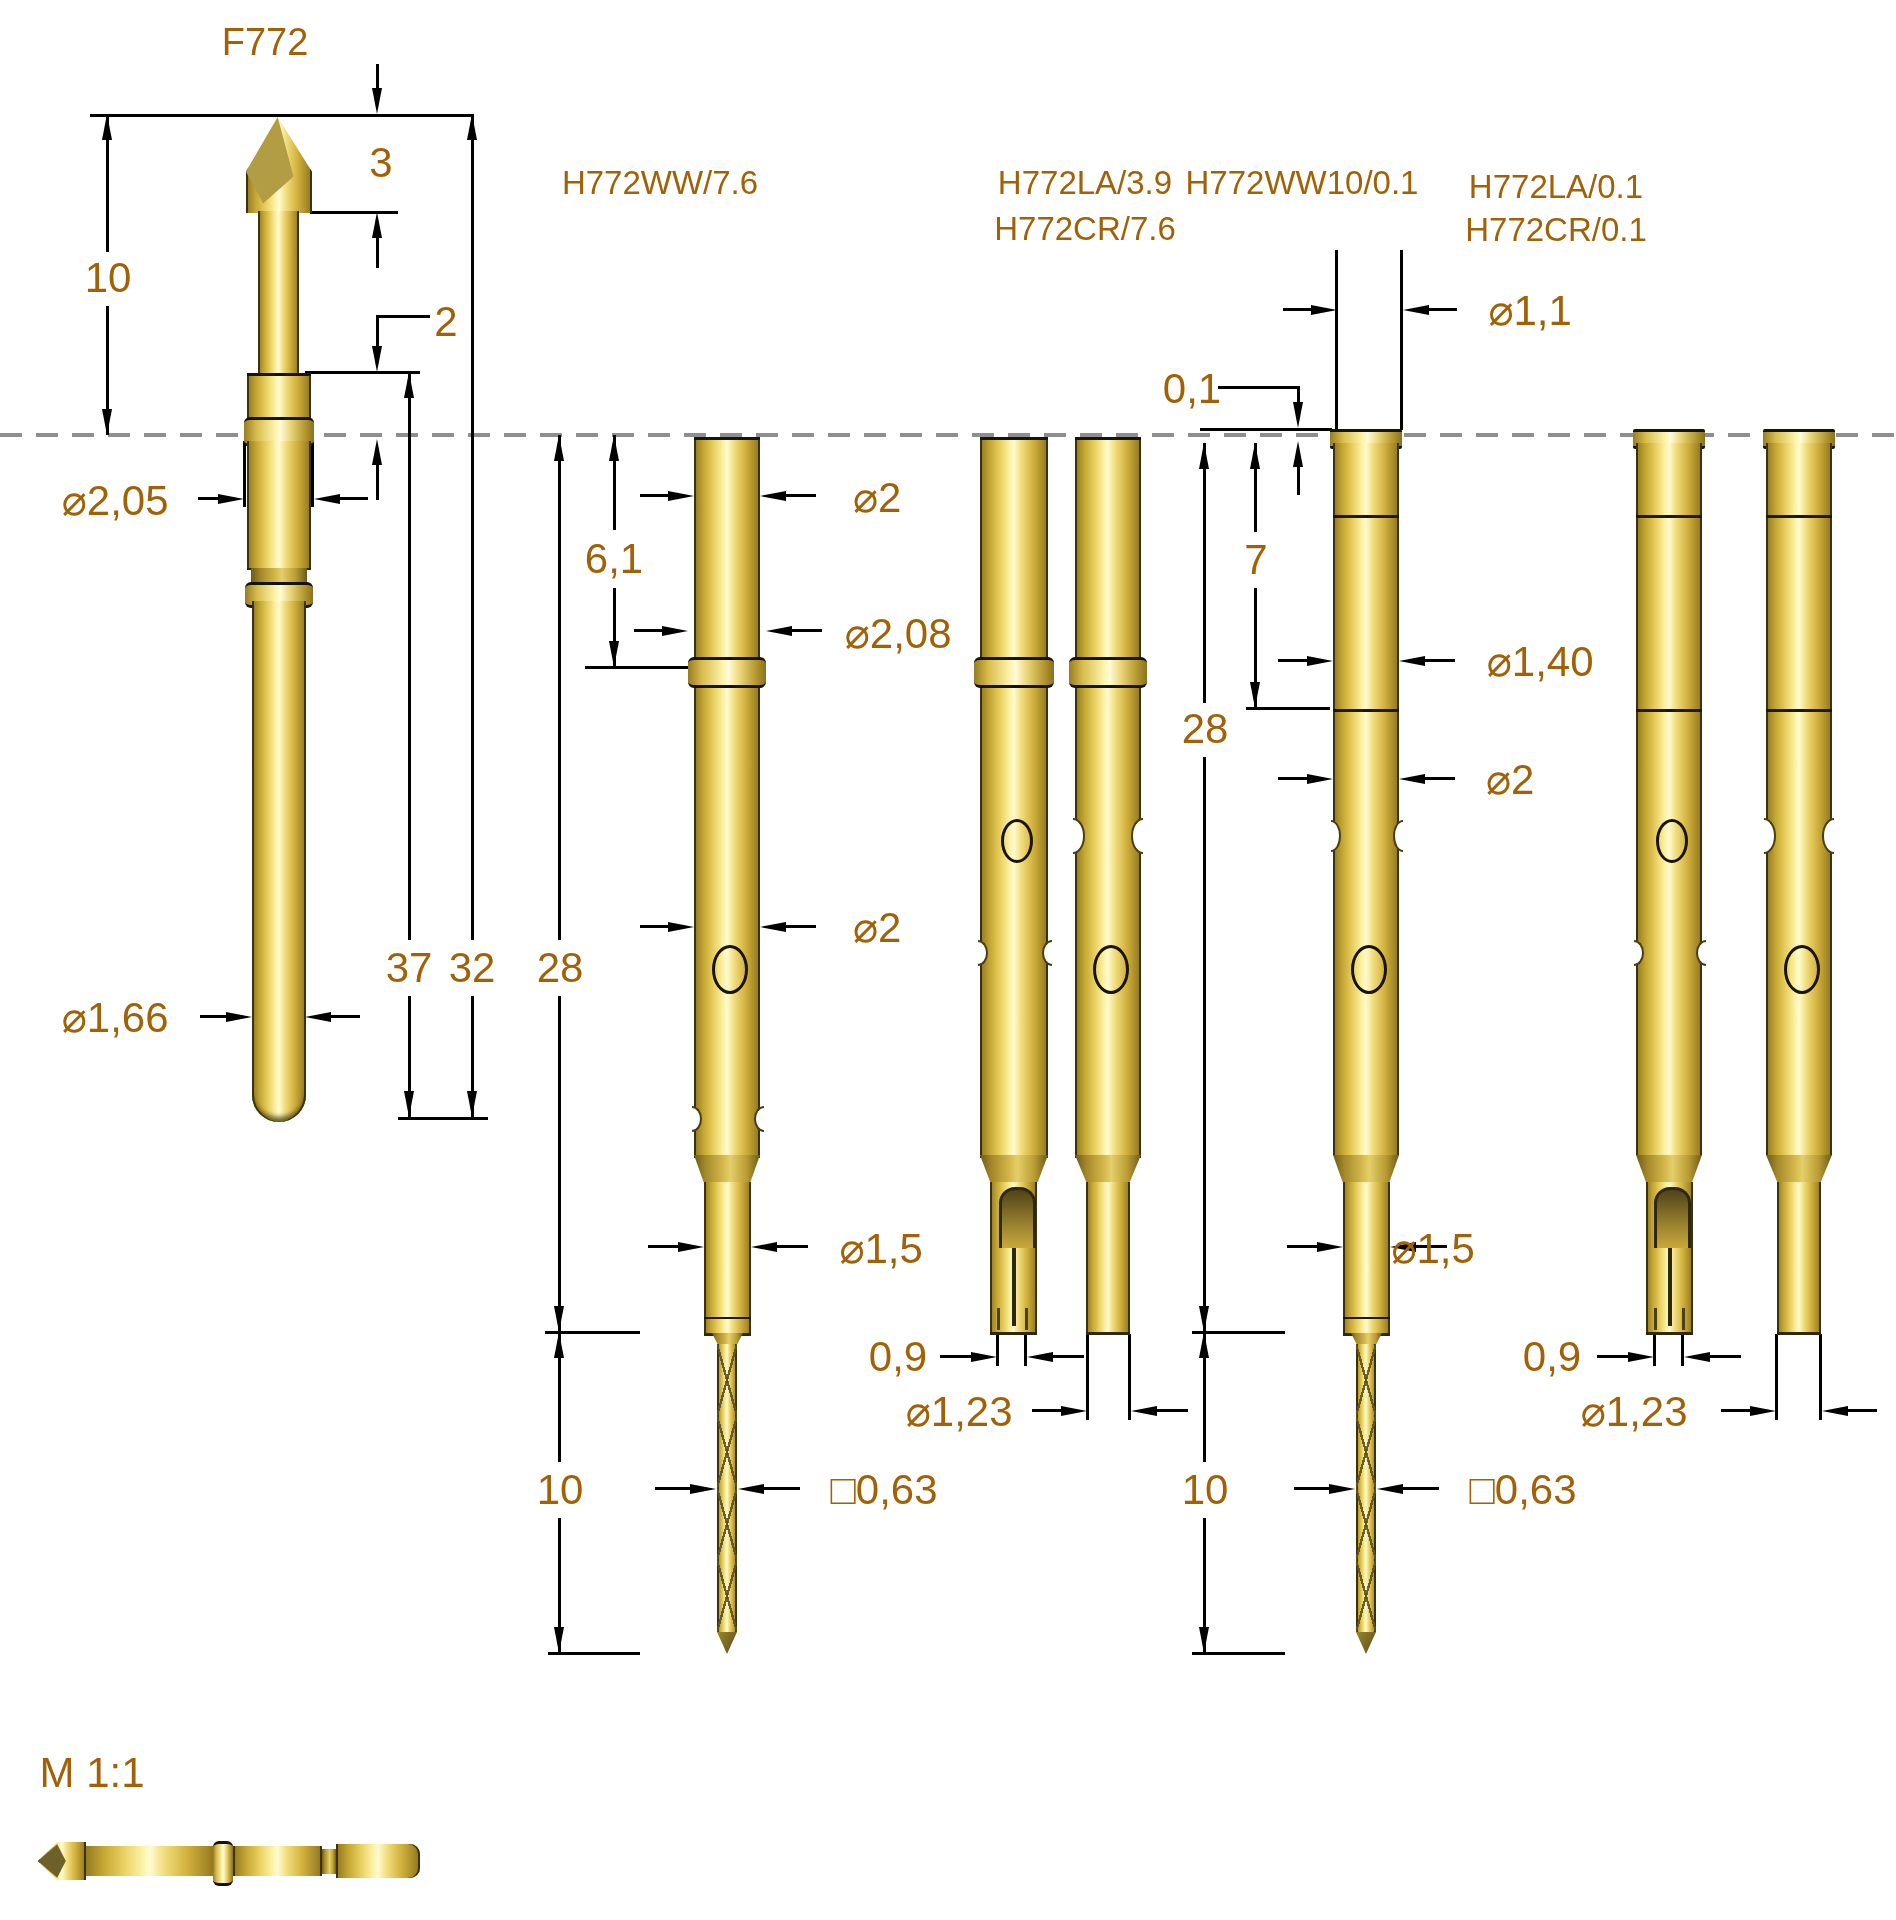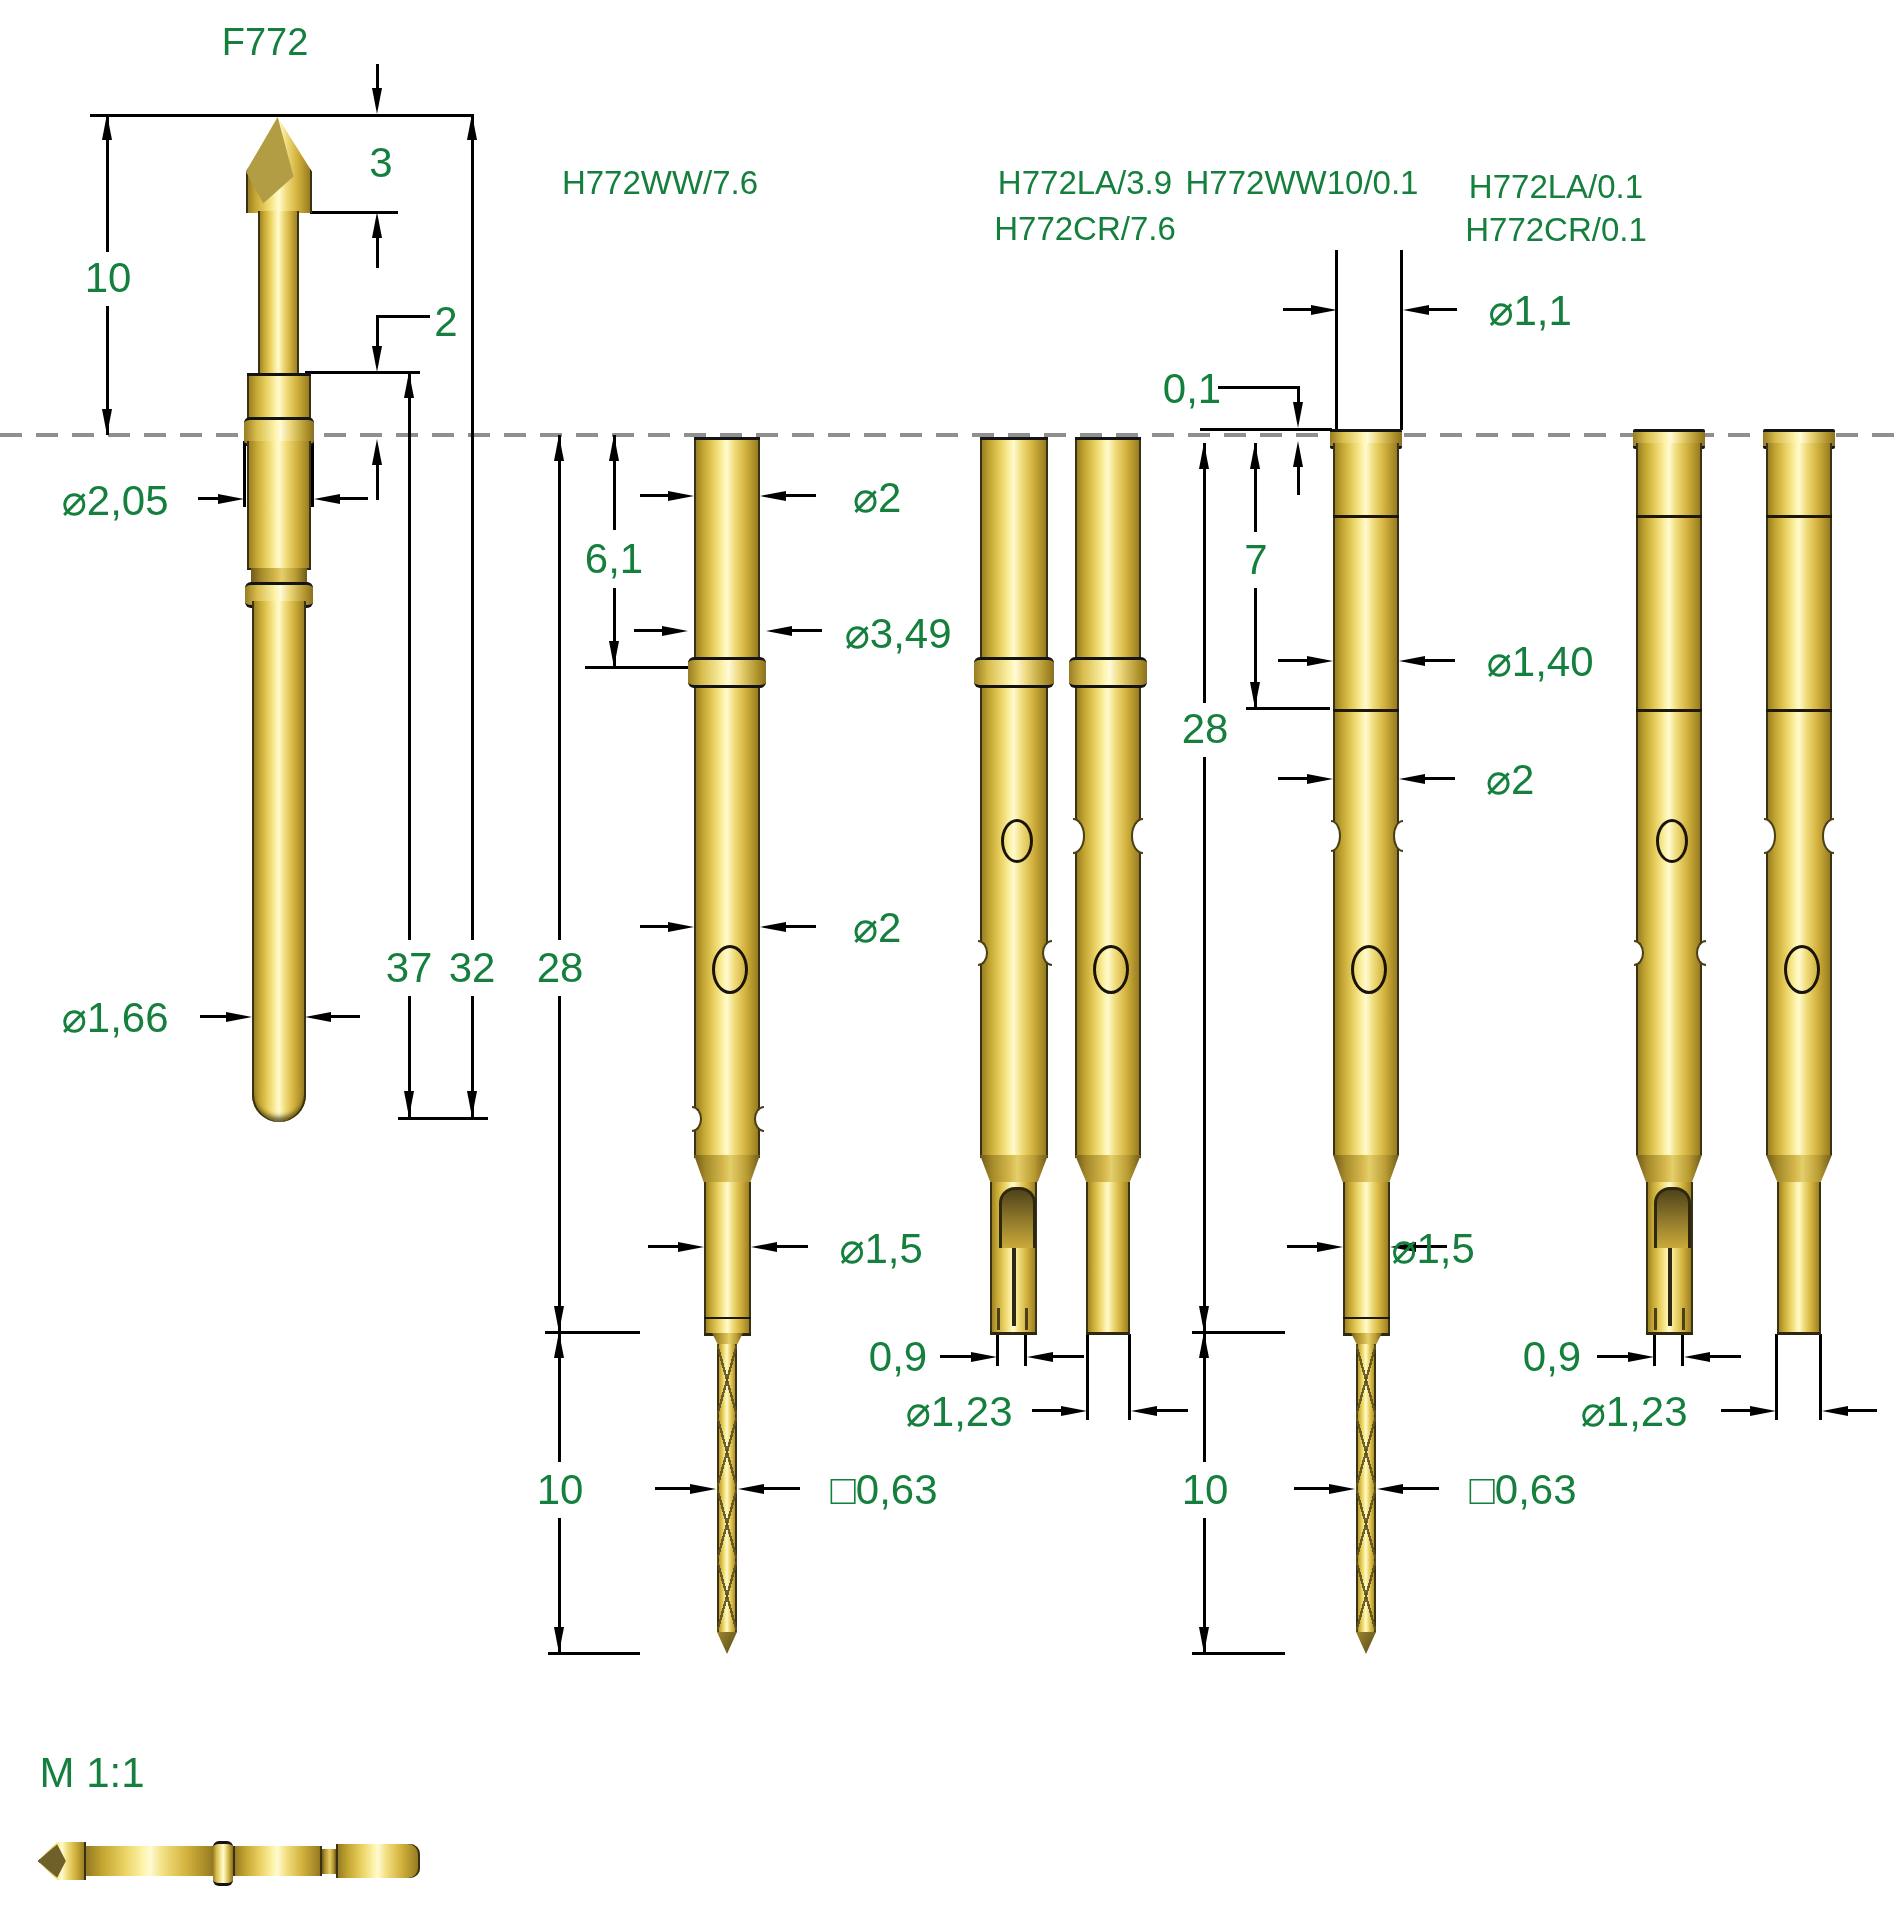--- a/index.html
+++ b/index.html
@@ -6,21 +6,21 @@
   .canvas{position:relative;width:1896px;height:1920px;background:#fff;overflow:hidden;
           font-family:"Liberation Sans","DejaVu Sans",sans-serif}
   
   .h{position:absolute;height:3px;background:#000}
   .v{position:absolute;width:3px;background:#000}
   .au,.ad,.al,.ar{position:absolute;width:0;height:0}
   .au{border-left:5px solid transparent;border-right:5px solid transparent;border-bottom:26px solid #000}
   .ad{border-left:5px solid transparent;border-right:5px solid transparent;border-top:26px solid #000}
   .al{border-top:5px solid transparent;border-bottom:5px solid transparent;border-right:26px solid #000}
   .ar{border-top:5px solid transparent;border-bottom:5px solid transparent;border-left:26px solid #000}
-  .lbl{position:absolute;font-size:42px;color:#15803d;transform:translate(-50%,-50%);white-space:nowrap;z-index:6}
+  .lbl{position:absolute;font-size:42px;color:#a16207;transform:translate(-50%,-50%);white-space:nowrap;z-index:6}
   .bg{background:#fff;padding:0 8px}
   .hdr{font-size:33px}
   .dashline{position:absolute;left:0;top:433px;width:1896px;height:4px;z-index:0;
             background:repeating-linear-gradient(90deg,#8f8f8f 0 22px,rgba(0,0,0,0) 22px 36px)}
   
   .gold{background:linear-gradient(90deg,#8e7522 0%,#c3a531 14%,#e9d060 30%,#fcf2a6 44%,#fffad2 50%,#f2df80 60%,#d2b13d 78%,#a88b28 92%,#8a7120 100%);
         box-shadow:inset 2px 0 0 #3a3212,inset -2px 0 0 #3a3212}
   .goldd{background:linear-gradient(90deg,#6e5a1a 0%,#a68a2a 18%,#d6ba4e 45%,#e4cf6a 55%,#b99b32 80%,#6e5a1a 100%)}
   .seg{position:absolute;left:0;width:100%;height:3px;background:#1d1808}
   .probe-el{position:absolute;z-index:2}
@@ -228,21 +228,21 @@
   <div class="v" style="left:613px;top:588px;height:79px"></div>
   <div class="au" style="left:609px;top:435px"></div>
   <div class="ad" style="left:609px;top:641px"></div>
   <div class="h" style="left:585px;top:666px;width:115px"></div>
   <div class="lbl bg" style="left:614px;top:559px">6,1</div>
 
   <div class="h" style="left:634px;top:629px;width:28px"></div>
   <div class="ar" style="left:662px;top:626px"></div>
   <div class="al" style="left:766px;top:626px"></div>
   <div class="h" style="left:792px;top:629px;width:30px"></div>
-  <div class="lbl" style="left:898px;top:633px">⌀3,49</div>
+  <div class="lbl" style="left:898px;top:633px">⌀2,08</div>
 
   <div class="h" style="left:640px;top:925px;width:28px"></div>
   <div class="ar" style="left:668px;top:922px"></div>
   <div class="al" style="left:760px;top:922px"></div>
   <div class="h" style="left:786px;top:925px;width:30px"></div>
   <div class="lbl" style="left:877px;top:927px">⌀2</div>
 
   <div class="h" style="left:648px;top:1245px;width:30px"></div>
   <div class="ar" style="left:678px;top:1242px"></div>
   <div class="al" style="left:751px;top:1242px"></div>

